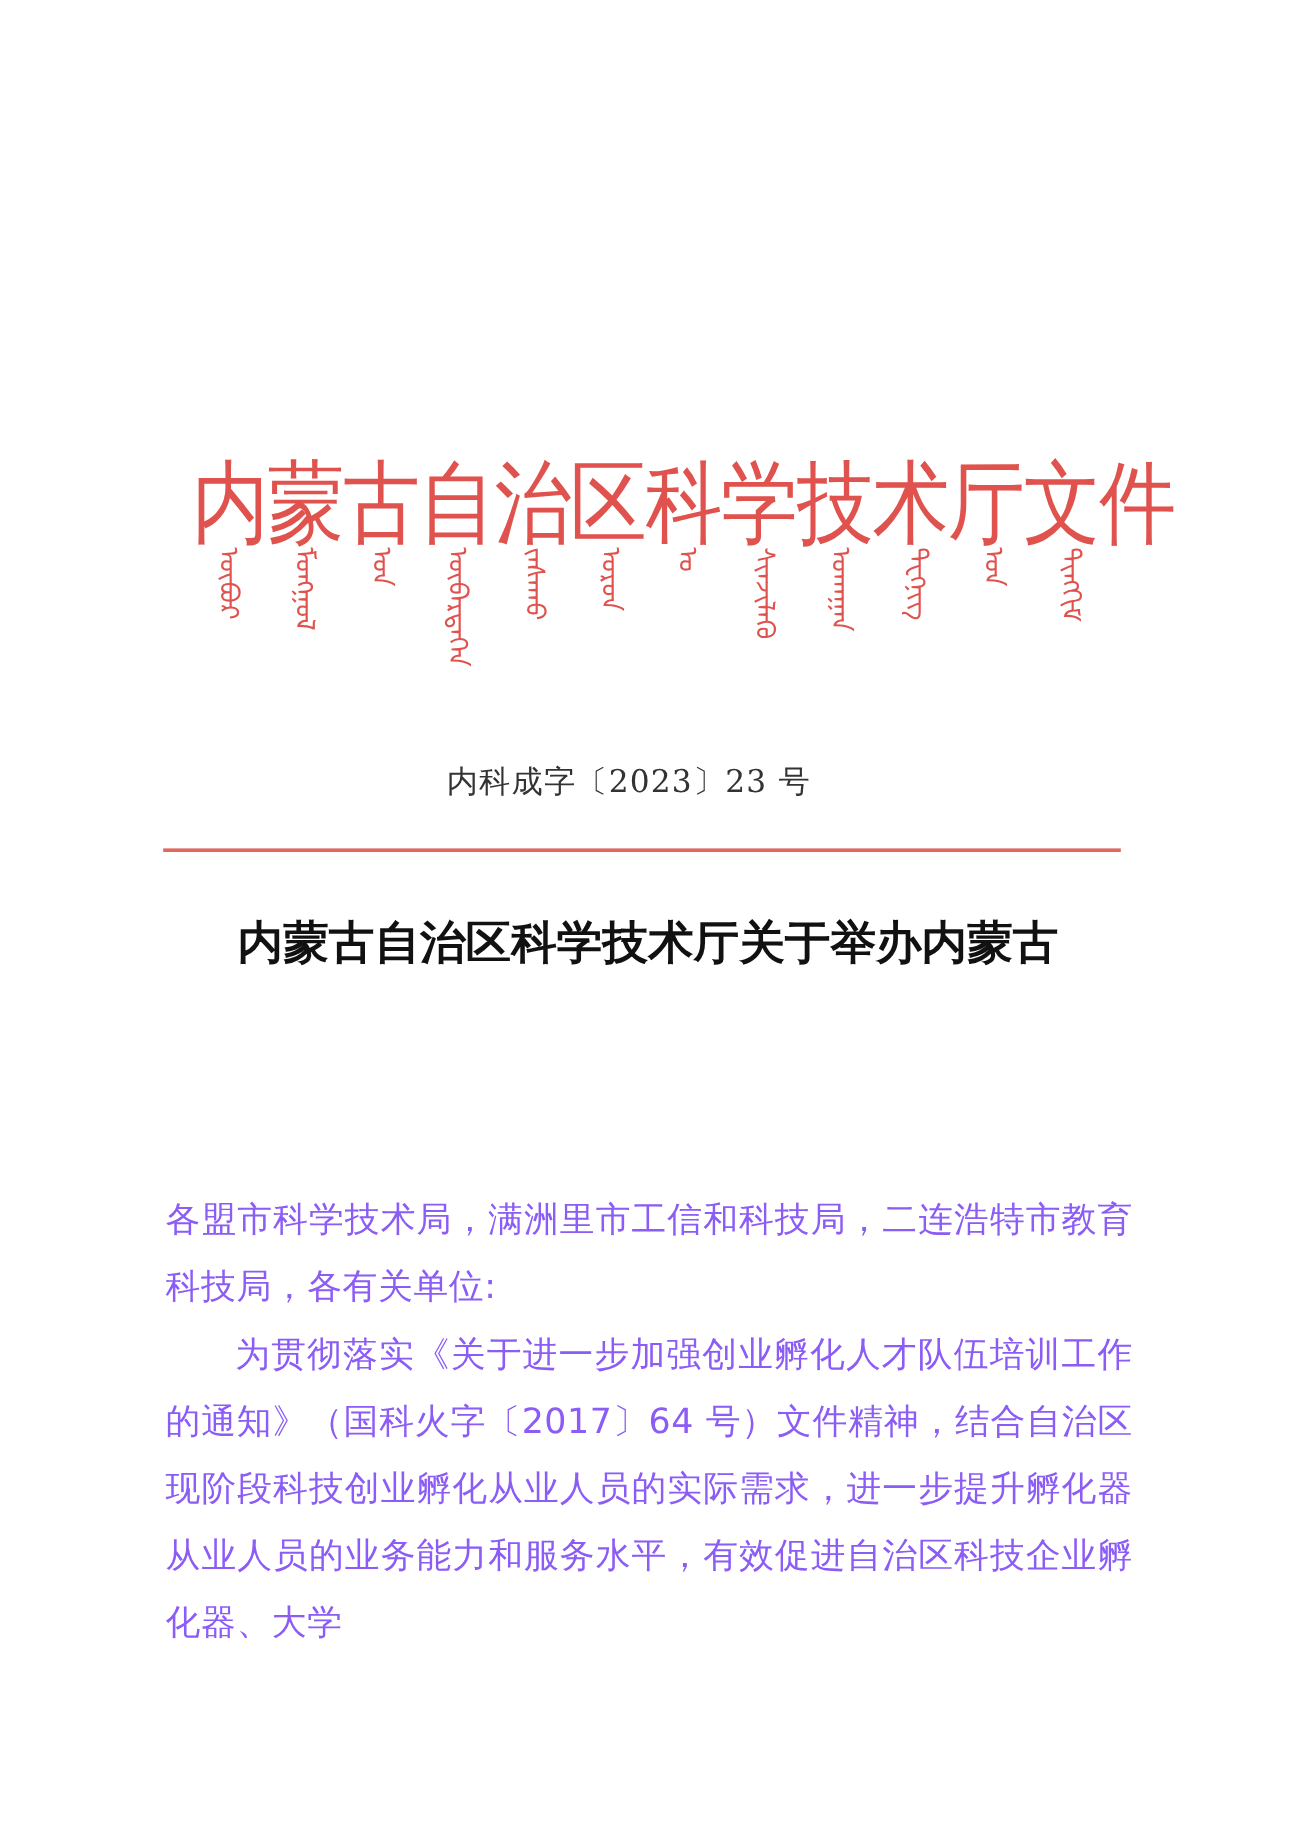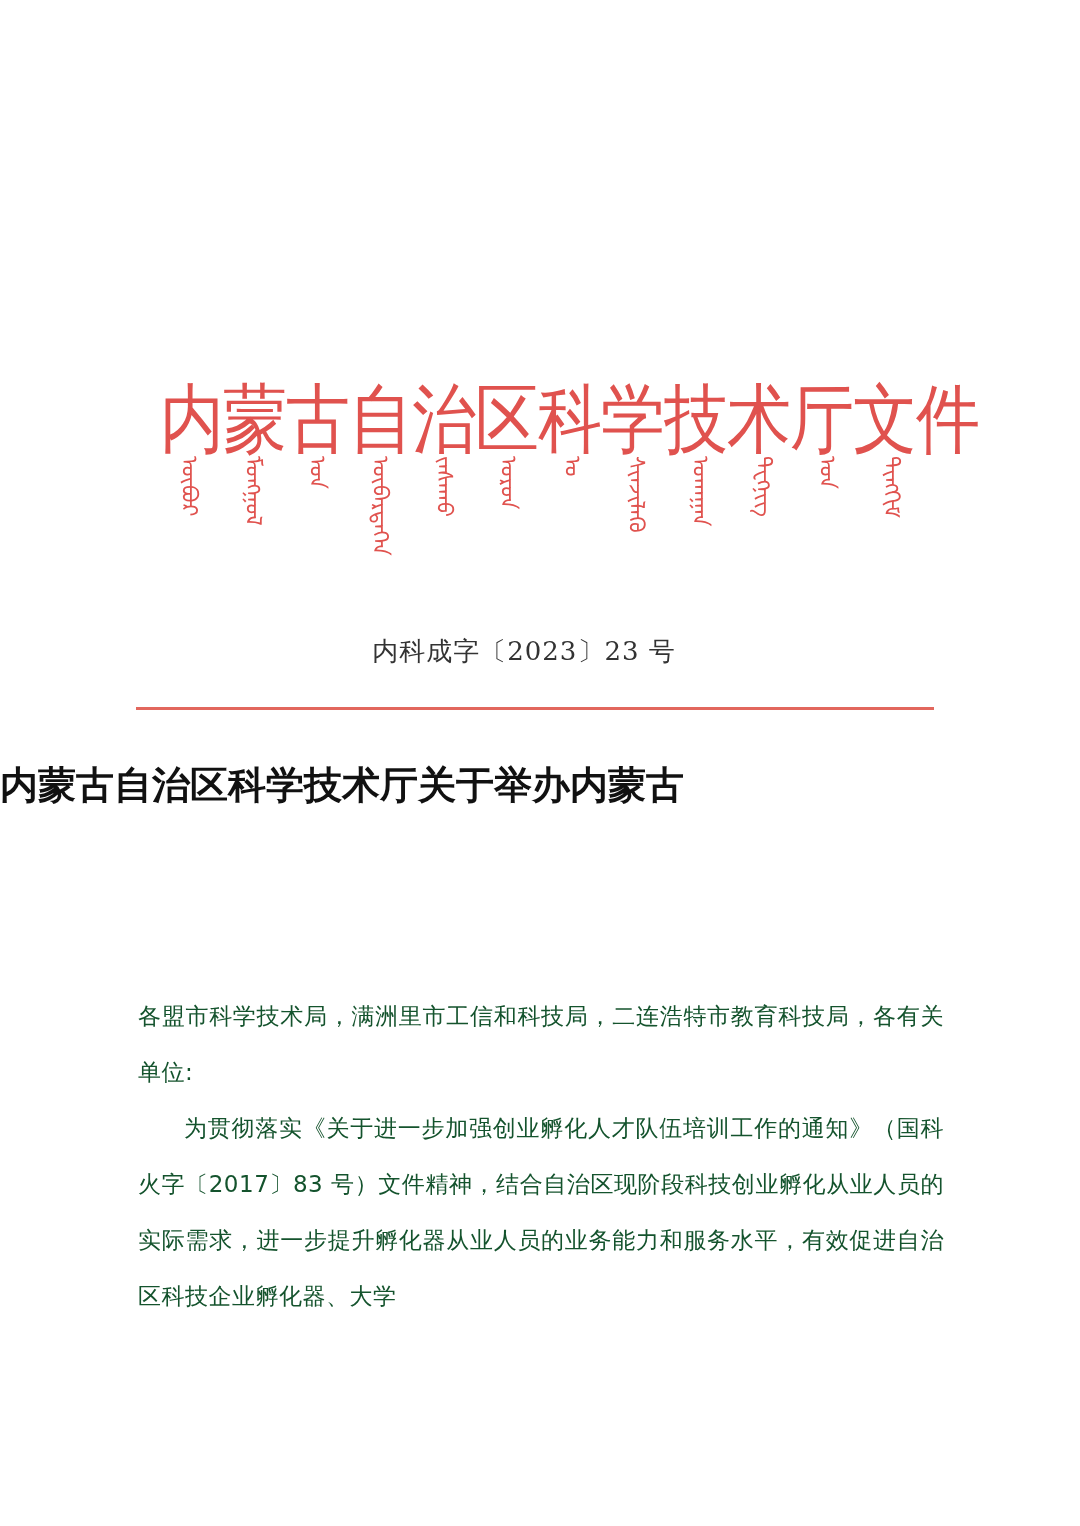--- a/index.html
+++ b/index.html
@@ -6,24 +6,24 @@
   body { width:1080px; height:1526px; background:#ffffff; position:relative; overflow:hidden;
          font-family:"DejaVu Serif", "Liberation Serif", serif; color:#222; }
   .red-title { position:absolute; left:160px; top:368px; width:760px; text-align:center;
                font-family:"DejaVu Serif", serif; font-size:64px; color:#e0524e; letter-spacing:-1px;
                transform:scaleY(1.18); transform-origin:top center; white-space:nowrap; }
   .mongol { position:absolute; top:456px; left:170px; width:740px; height:100px; display:flex; justify-content:space-between; }
   .mongol span { writing-mode:vertical-lr; font-size:22px; color:#e0524e; font-family:"DejaVu Sans", sans-serif; }
   .docno { position:absolute; top:634px; left:0; width:1048px; text-align:center; font-size:26px; color:#333;
            font-family:"DejaVu Serif", serif; letter-spacing:1px; }
   .redline { position:absolute; top:707px; left:136px; width:798px; height:3px; background:#e2675d; }
-  .heading { position:absolute; top:758px; left:0; width:1080px; text-align:left; font-weight:bold;
+  .heading { position:absolute; top:758px; left:0; width:1080px; text-align:center; font-weight:bold;
              font-size:38px; line-height:54px; color:#111; font-family:"DejaVu Serif", serif; }
-  .body { position:absolute; top:988px; left:138px; width:806px; font-size:23px; line-height:56px;
-          color:#14532d; font-family:"DejaVu Sans", sans-serif; text-align:justify; letter-spacing:0.5px; }
+  .body { position:absolute; top:988px; left:138px; width:806px; font-size:29px; line-height:56px;
+          color:#8b5cf6; font-family:"DejaVu Sans", sans-serif; text-align:justify; letter-spacing:0.5px; }
   .body p { margin:0; }
   .indent { text-indent:2em; }
 </style>
 </head>
 <body>
 
 <div class="red-title">内蒙古自治区科学技术厅文件</div>
 
 <div class="mongol">
   <span>ᠥᠪᠦᠷ</span>
@@ -43,14 +43,14 @@
 <div class="docno">内科成字〔2023〕23 号</div>
 
 <div class="redline"></div>
 
 <div class="heading">
   <div>内蒙古自治区科学技术厅关于举办内蒙古</div>
 </div>
 
 <div class="body">
   <p>各盟市科学技术局，满洲里市工信和科技局，二连浩特市教育科技局，各有关单位:</p>
-  <p class="indent">为贯彻落实《关于进一步加强创业孵化人才队伍培训工作的通知》（国科火字〔2017〕83 号）文件精神，结合自治区现阶段科技创业孵化从业人员的实际需求，进一步提升孵化器从业人员的业务能力和服务水平，有效促进自治区科技企业孵化器、大学</p>
+  <p class="indent">为贯彻落实《关于进一步加强创业孵化人才队伍培训工作的通知》（国科火字〔2017〕64 号）文件精神，结合自治区现阶段科技创业孵化从业人员的实际需求，进一步提升孵化器从业人员的业务能力和服务水平，有效促进自治区科技企业孵化器、大学</p>
 </div>
 
 </body></html>

